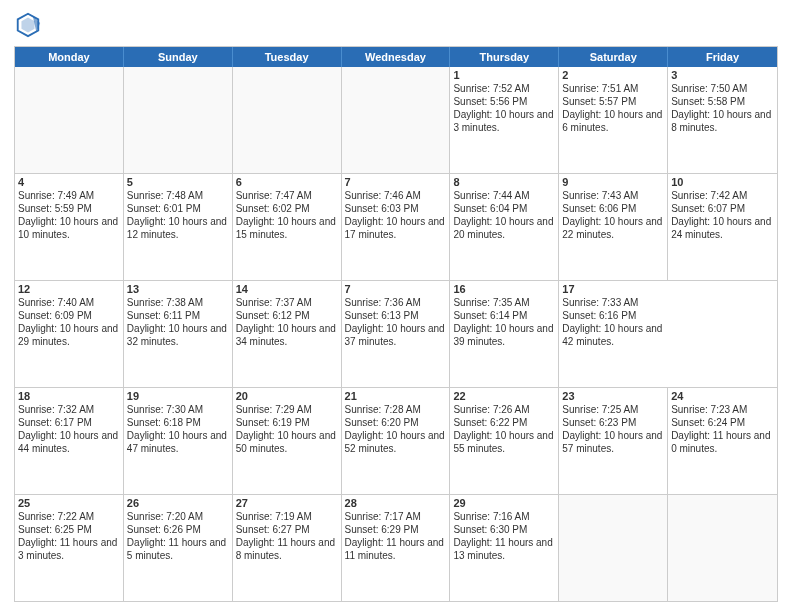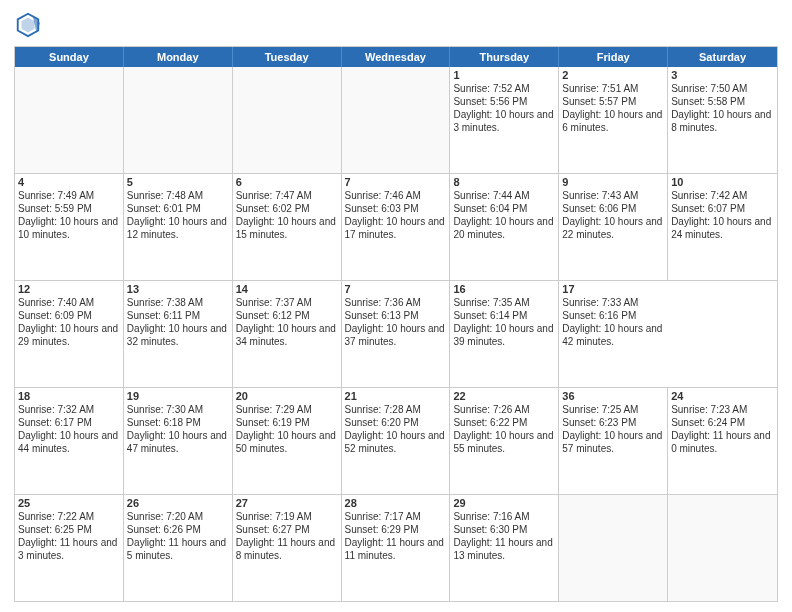--- a/index.html
+++ b/index.html
@@ -131,27 +131,27 @@
       </div>
     </div>
     <div class="title-block">
       <div class="month-year"></div>
       <div class="location"></div>
     </div>
   </div>
 
   <div class="calendar">
     <div class="cal-header">
+      <div class="cal-header-cell">Monday</div>
       <div class="cal-header-cell">Sunday</div>
-      <div class="cal-header-cell">Monday</div>
       <div class="cal-header-cell">Tuesday</div>
       <div class="cal-header-cell">Wednesday</div>
       <div class="cal-header-cell">Thursday</div>
+      <div class="cal-header-cell">Saturday</div>
       <div class="cal-header-cell">Friday</div>
-      <div class="cal-header-cell">Saturday</div>
     </div>
     <div class="cal-body" id="cal-body">
     <div class="cal-row">
           <div class="cal-cell empty"></div>
           <div class="cal-cell empty"></div>
           <div class="cal-cell empty"></div>
           <div class="cal-cell empty"></div>
           <div class="cal-cell">
             <div class="day-num">1</div>
             <div class="day-info">Sunrise: 7:52 AM
@@ -299,21 +299,21 @@
 and 52 minutes.</div>
           </div>
           <div class="cal-cell">
             <div class="day-num">22</div>
             <div class="day-info">Sunrise: 7:26 AM
 Sunset: 6:22 PM
 Daylight: 10 hours
 and 55 minutes.</div>
           </div>
           <div class="cal-cell">
-            <div class="day-num">36</div>
+            <div class="day-num">23</div>
             <div class="day-info">Sunrise: 7:25 AM
 Sunset: 6:23 PM
 Daylight: 10 hours
 and 57 minutes.</div>
           </div>
           <div class="cal-cell">
             <div class="day-num">24</div>
             <div class="day-info">Sunrise: 7:23 AM
 Sunset: 6:24 PM
 Daylight: 11 hours

